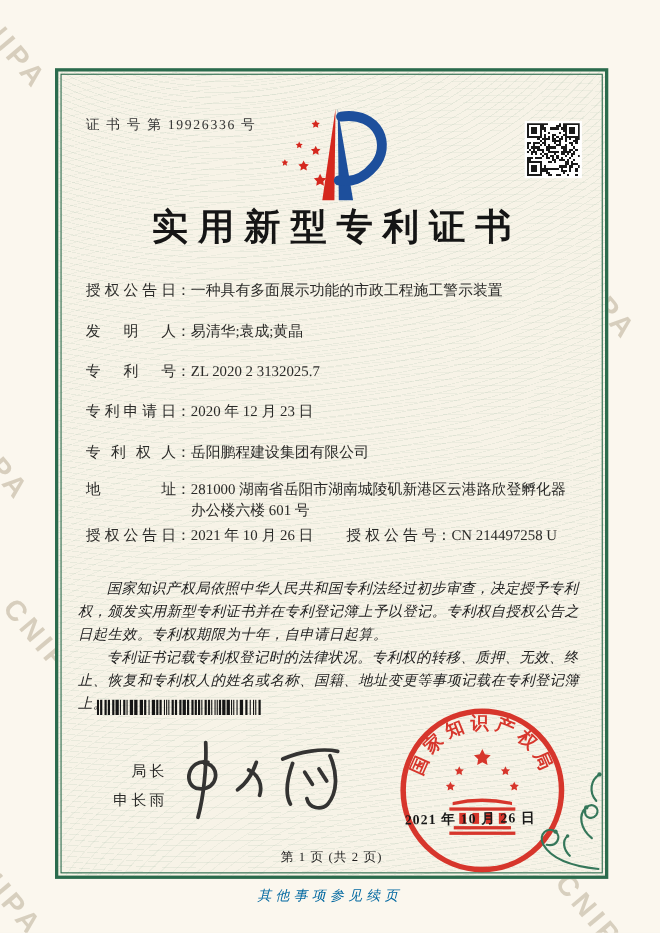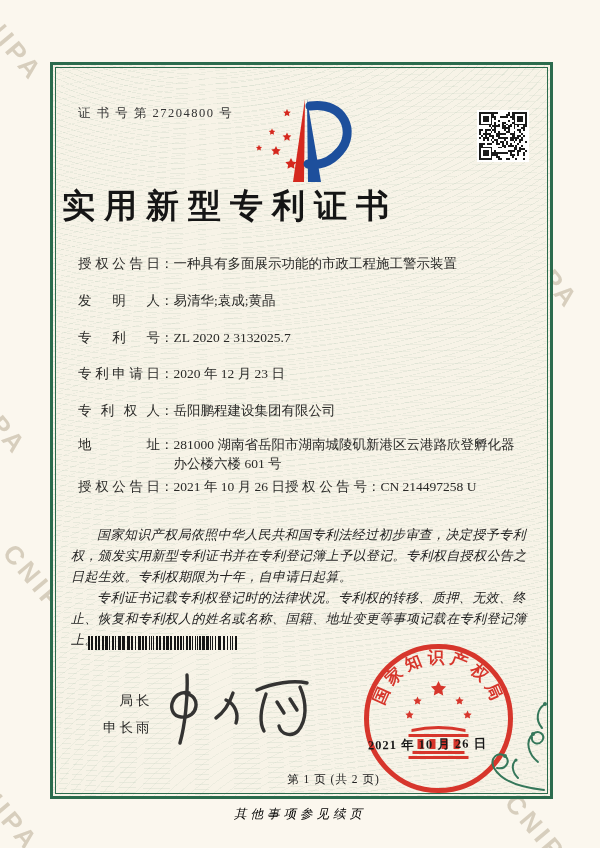--- a/index.html
+++ b/index.html
@@ -24,21 +24,21 @@
       #f7f3e7;
   }
   .frame-inner{
     position:absolute;left:2px;top:2px;right:2px;bottom:2px;
     border:1px solid #2b6b4d;pointer-events:none;
   }
   .certno{position:absolute;left:25px;top:40px;font-size:12.5px;letter-spacing:1.5px;color:#333;}
   .logo{position:absolute;left:196px;top:28px;width:112px;height:96px;}
   .qr{position:absolute;left:424px;top:45px;width:48px;height:48px;background:#fff;padding:2px;}
   .title{
-    position:absolute;left:0;top:119px;width:100%;text-align:left;
+    position:absolute;left:0;top:119px;width:100%;text-align:center;
     font-size:33px;font-weight:bold;letter-spacing:9px;text-indent:9px;color:#151515;
   }
   .fields{position:absolute;left:25px;top:0;width:458px;font-size:13.5px;}
   .row{position:absolute;left:0;display:flex;line-height:19px;width:458px;}
   .lbl{display:inline-block;width:82px;text-align:justify;text-align-last:justify;flex:0 0 82px;}
   .colon{flex:0 0 auto;}
   .val{flex:0 1 auto;max-width:352px;}
   .grant-group{display:flex;}
   .paras{
     position:absolute;left:18px;top:433px;width:468px;
@@ -47,40 +47,40 @@
   .paras p{margin:0;text-indent:2em;}
   .barcode{position:absolute;left:35px;top:571px;width:150px;height:14px;}
   .director{position:absolute;left:50px;top:622px;font-size:13.5px;letter-spacing:3px;line-height:27px;text-align:right;}
   .sig{position:absolute;left:100px;top:598px;width:200px;height:92px;}
   .seal{position:absolute;left:308px;top:576px;width:155px;height:155px;opacity:.93;}
   .seal-date{
     position:absolute;left:315px;top:671px;width:170px;font-size:12.5px;font-weight:bold;
     letter-spacing:1px;color:#181818;transform:rotate(-1deg);
   }
   .ornament{position:absolute;right:2px;bottom:2px;width:70px;height:96px;}
-  .pagenum{position:absolute;left:0;top:707px;width:100%;text-align:center;font-size:11.5px;letter-spacing:1px;color:#222;padding-left:32px;}
-  .note{position:absolute;left:0;top:806px;width:100%;text-align:center;font-size:12.5px;letter-spacing:4px;color:#000000;font-style:italic;}
+  .pagenum{position:absolute;left:0;top:707px;width:100%;text-align:center;font-size:11.5px;letter-spacing:1px;color:#222;}
+  .note{position:absolute;left:0;top:806px;width:100%;text-align:center;font-size:12.5px;letter-spacing:4px;color:#0369a1;font-style:italic;}
 </style>
 </head>
 <body>
 
 <span class="wm" style="left:-14px;top:-8px">CNIPA</span>
 <span class="wm" style="left:-30px;top:366px">CNIPA</span>
 <span class="wm" style="left:522px;top:220px">CNIPA</span>
 <span class="wm" style="left:20px;top:538px">CNIPA</span>
 <span class="wm" style="left:-18px;top:762px">CNIPA</span>
 <span class="wm" style="left:522px;top:788px">CNIPA</span>
 <span class="wm big" style="left:195px;top:110px">CNIPA</span>
 <span class="wm big" style="left:85px;top:495px">CNIPA</span>
 <span class="wm big" style="left:360px;top:300px">CNIPA</span>
 
 <div class="frame">
   <div class="frame-inner"></div>
 
-  <div class="certno">证 书 号 第 27204800 号</div>
+  <div class="certno">证 书 号 第 19926336 号</div>
 
   <svg class="logo" viewBox="0 0 112 96">
     <defs>
       <path id="star" d="M0,-1 L0.294,-0.405 L0.951,-0.309 L0.476,0.155 L0.588,0.809 L0,0.5 L-0.588,0.809 L-0.476,0.155 L-0.951,-0.309 L-0.294,-0.405 Z"></path>
     </defs>
     <g fill="#d5281e">
       <use href="#star" transform="translate(38,20) scale(4)"></use>
       <use href="#star" transform="translate(23,39) scale(3.4)"></use>
       <use href="#star" transform="translate(38,44) scale(4.6)"></use>
       <use href="#star" transform="translate(10,55) scale(3.2)"></use>
@@ -339,21 +339,21 @@
       <span class="lbl">地址</span>
         <span class="colon">：</span>
         <span class="val">281000 湖南省岳阳市湖南城陵矶新港区云港路欣登孵化器办公楼六楼 601 号</span>
     </div>
     <div class="row" style="top:412px">
       <span class="grant-group">
         <span class="lbl">授权公告日</span>
           <span class="colon">：</span>
           <span class="val">2021 年 10 月 26 日</span>
       </span>
-      <span class="grant-group" style="">
+      <span class="grant-group" style="margin-left:30px">
         <span class="lbl">授权公告号</span>
           <span class="colon">：</span>
           <span class="val">CN 214497258 U</span>
       </span>
     </div>
   </div>
 
   <div class="paras">
     <p>国家知识产权局依照中华人民共和国专利法经过初步审查，决定授予专利权，颁发实用新型专利证书并在专利登记簿上予以登记。专利权自授权公告之日起生效。专利权期限为十年，自申请日起算。</p>
     <p>专利证书记载专利权登记时的法律状况。专利权的转移、质押、无效、终止、恢复和专利权人的姓名或名称、国籍、地址变更等事项记载在专利登记簿上。</p>

